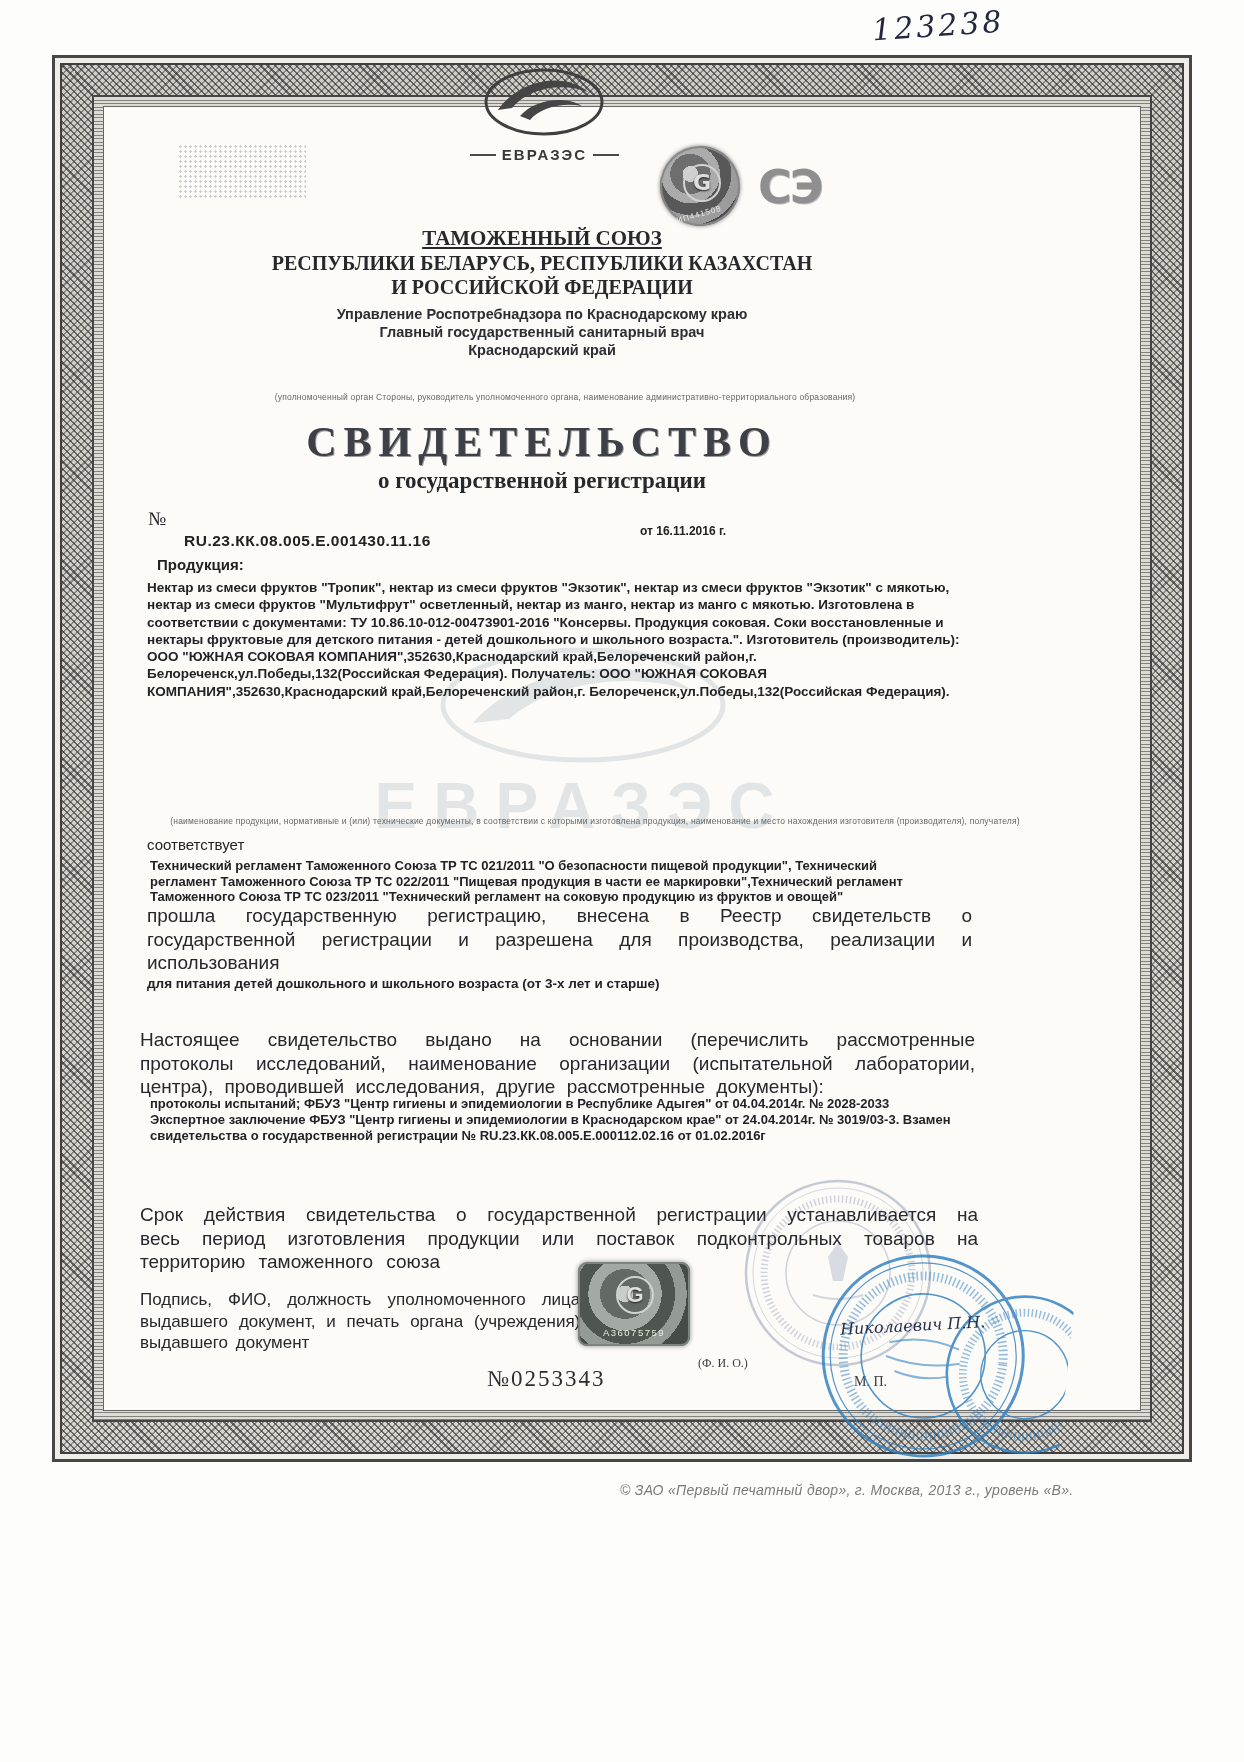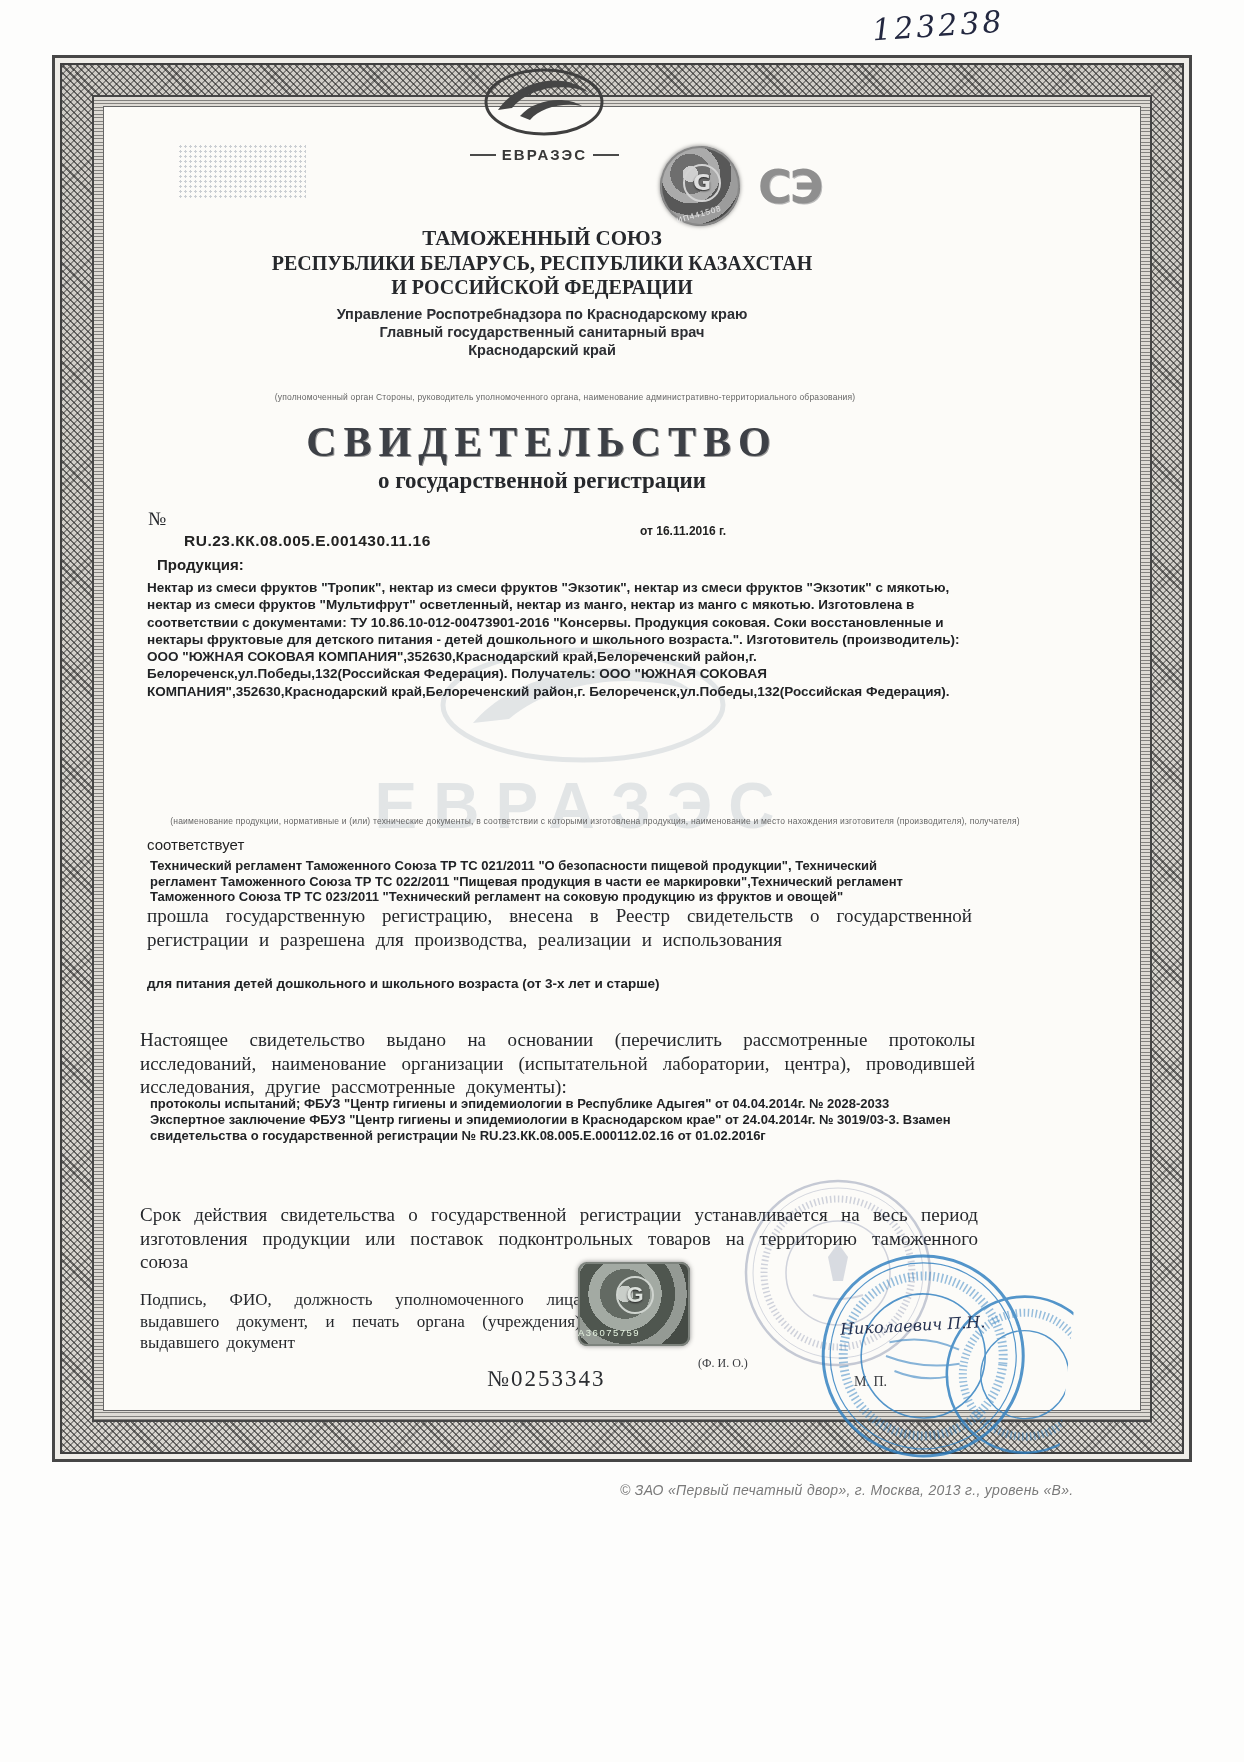--- a/index.html
+++ b/index.html
@@ -43,29 +43,29 @@
     text-shadow:0 1px 2px #222;font-family:"DejaVu Sans",sans-serif;}
   .holo-serial1{position:absolute;bottom:7px;left:16px;font-size:8px;color:#e9e9e9;
     transform:rotate(-16deg);letter-spacing:1px;}
   .holo2{left:578px;top:1262px;width:112px;height:84px;border-radius:9px;z-index:6;
     background:radial-gradient(circle at 42% 38%, #c9cec9 0 10%, #636a63 10% 30%, #a3aaa3 30% 44%,
       #4f564f 44% 60%, #949a94 60% 74%, #454b45 74% 100%);
     box-shadow:0 0 5px rgba(0,0,0,.45), inset 0 0 0 2px #7d837d;}
   .holo-g2{position:absolute;left:38px;top:14px;width:34px;height:34px;border:2px solid #cfd4cf;
     border-radius:50%;text-align:center;line-height:34px;font-weight:bold;font-size:22px;color:#dde2dd;
     text-shadow:0 1px 2px #222;}
-  .holo-serial2{position:absolute;bottom:8px;left:0;width:100%;text-align:left;font-size:9.5px;
+  .holo-serial2{position:absolute;bottom:8px;left:0;width:100%;text-align:center;font-size:9.5px;
     color:#e4f2df;letter-spacing:1.5px;}
 
   .se-mark{left:758px;top:160px;z-index:3;font-family:"DejaVu Sans",sans-serif;font-weight:bold;
     font-size:46px;color:#8f8f8f;letter-spacing:-2px;text-shadow:1px 1px 0 #bbb;}
 
   
   .center-block{left:112px;width:860px;text-align:center;z-index:3;}
-  .hdr1{top:226px;font-family:"Liberation Serif",serif;font-weight:bold;font-size:21px;color:#26282c;}
+  .hdr1{top:226px;font-family:"Liberation Serif",serif;font-weight:bold;font-size:21px;color:#26282c;text-decoration:underline;}
   .hdr2{top:252px;font-family:"Liberation Serif",serif;font-weight:bold;font-size:20px;color:#26282c;}
   .hdr3{top:276px;font-family:"Liberation Serif",serif;font-weight:bold;font-size:20px;color:#26282c;}
   .auth1{top:306px;font-size:14.5px;font-weight:700;color:#2c2e33;}
   .auth2{top:324px;font-size:14.5px;font-weight:700;color:#2c2e33;}
   .auth3{top:342px;font-size:14.5px;font-weight:700;color:#2c2e33;}
   .caption{font-size:8.5px;color:#666;letter-spacing:.2px;z-index:3;text-align:center;}
   .cap1{left:185px;top:392px;width:760px;}
   .cap2{left:140px;top:816px;width:910px;}
 
   .title-main{top:418px;font-family:"Liberation Serif",serif;font-weight:bold;font-size:42px;
@@ -80,21 +80,21 @@
   .sans-para{font-size:13.5px;line-height:17.3px;font-weight:600;color:#212326;z-index:3;}
   .product-desc{left:147px;top:579px;width:822px;}
 
   
   .watermark{left:295px;top:645px;width:575px;z-index:2;opacity:.16;text-align:center;}
   .wm-text{font-family:"Liberation Sans",sans-serif;font-weight:bold;font-size:64px;
     letter-spacing:16px;color:#5f7690;}
 
   .conform{left:147px;top:836px;font-size:15px;font-weight:400;color:#222;z-index:3;}
   .regs{left:150px;top:858px;width:795px;font-size:13px;line-height:15.6px;}
-  .serif-para{font-family:Liberation Serif, serif;font-size:19px;line-height:23.5px;color:#26282c;
+  .serif-para{font-family:Liberation Sans, sans-serif;font-size:19px;line-height:23.5px;color:#26282c;
     text-align:justify;word-spacing:6px;z-index:3;}
   .registered{left:147px;top:904px;width:825px;}
   .usage{left:147px;top:976px;font-size:13.5px;font-weight:600;color:#212326;z-index:3;}
   .basis-intro{left:140px;top:1028px;width:835px;}
   .basis-docs{left:150px;top:1096px;width:805px;font-size:13px;line-height:16px;}
   .validity{left:140px;top:1203px;width:838px;word-spacing:8px;}
   .sig-label{left:140px;top:1289px;width:445px;font-size:17px;line-height:21.5px;word-spacing:3px;}
 
   .blank-no{left:487px;top:1366px;font-family:"Liberation Serif",serif;font-size:23px;
     letter-spacing:2px;color:#2b2d31;z-index:3;}

